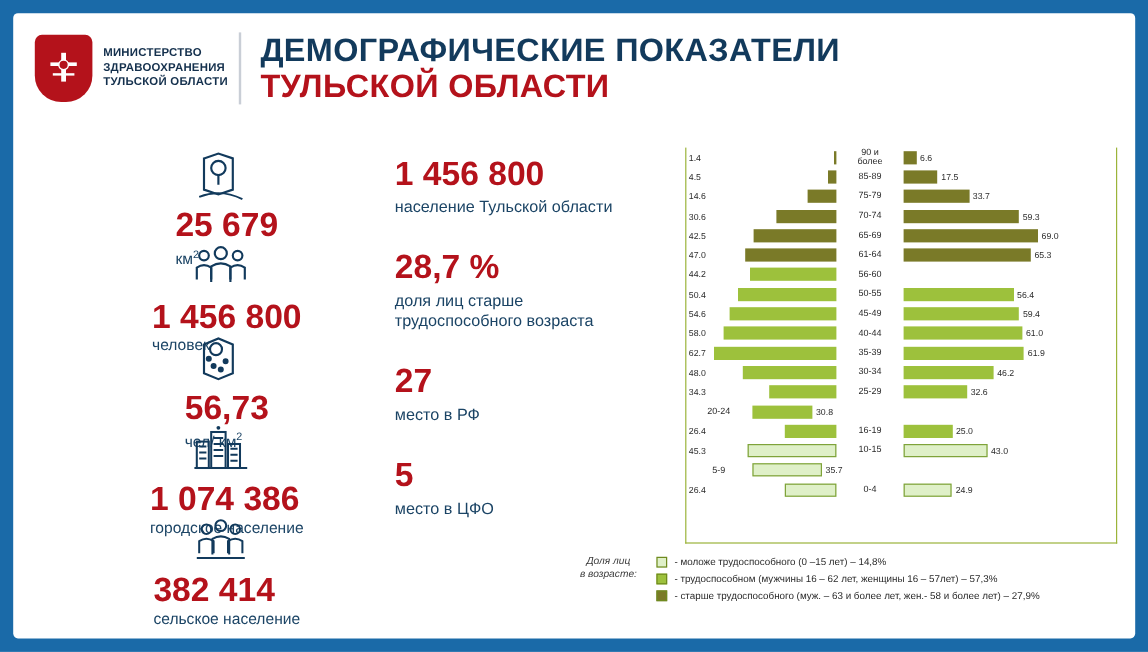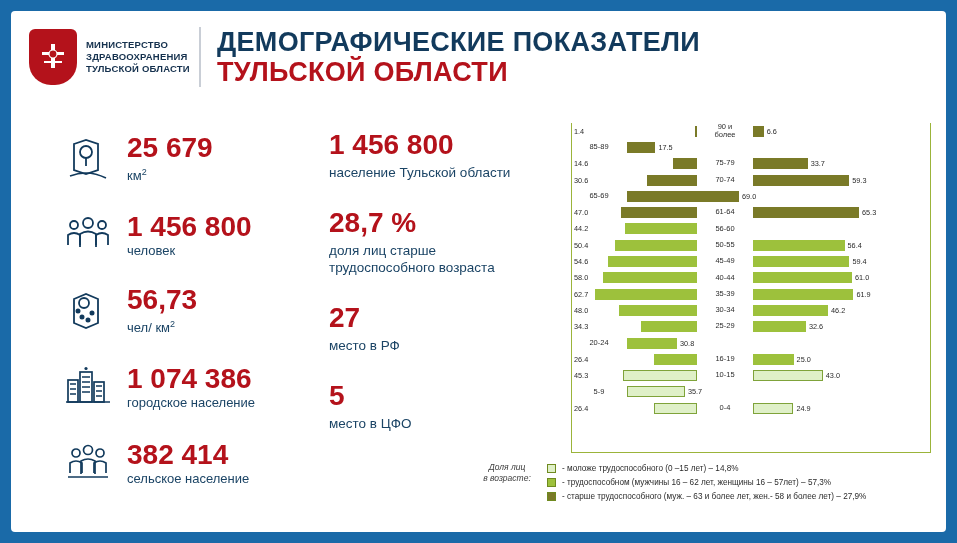--- a/index.html
+++ b/index.html
@@ -87,20 +87,21 @@
   
   #stats-col {
     position: absolute;
     left: 48px; top: 110px;
     width: 250px;
   }
   .stat-row {
     display: flex;
     align-items: center;
     height: 76px;
+    flex-direction: column;
   }
   .stat-icon {
     width: 58px; height: 52px;
     flex: 0 0 auto;
     display: flex;
     align-items: center;
     justify-content: center;
     color: #123a5c;
   }
   .stat-text { padding-left: 10px; }
@@ -374,20 +375,24 @@
               <span class="bar" style="width: 2.27246px; background: rgb(122, 122, 40);"></span>
             </div>
             <div class="pcenter" style="white-space: pre-line;">90 и
 более</div>
             <div class="pright">
               <span class="bar" style="width: 10.713px; background: rgb(122, 122, 40);"></span>
               <span class="blabel">6.6</span>
             </div>
           </div>
           <div class="prow">
+            <div class="pleft">
+              <span class="blabel">4.5</span>
+              <span class="bar" style="width: 7.30435px; background: rgb(122, 122, 40);"></span>
+            </div>
             <div class="pcenter" style="white-space: pre-line;">85-89</div>
             <div class="pright">
               <span class="bar" style="width: 28.4058px; background: rgb(122, 122, 40);"></span>
               <span class="blabel">17.5</span>
             </div>
           </div>
           <div class="prow">
             <div class="pleft">
               <span class="blabel">14.6</span>
               <span class="bar" style="width: 23.6986px; background: rgb(122, 122, 40);"></span>
@@ -403,20 +408,24 @@
               <span class="blabel">30.6</span>
               <span class="bar" style="width: 49.6696px; background: rgb(122, 122, 40);"></span>
             </div>
             <div class="pcenter" style="white-space: pre-line;">70-74</div>
             <div class="pright">
               <span class="bar" style="width: 96.2551px; background: rgb(122, 122, 40);"></span>
               <span class="blabel">59.3</span>
             </div>
           </div>
           <div class="prow">
+            <div class="pleft">
+              <span class="blabel">42.5</span>
+              <span class="bar" style="width: 68.9855px; background: rgb(122, 122, 40);"></span>
+            </div>
             <div class="pcenter" style="white-space: pre-line;">65-69</div>
             <div class="pright">
               <span class="bar" style="width: 112px; background: rgb(122, 122, 40);"></span>
               <span class="blabel">69.0</span>
             </div>
           </div>
           <div class="prow">
             <div class="pleft">
               <span class="blabel">47.0</span>
               <span class="bar" style="width: 76.2899px; background: rgb(122, 122, 40);"></span>

